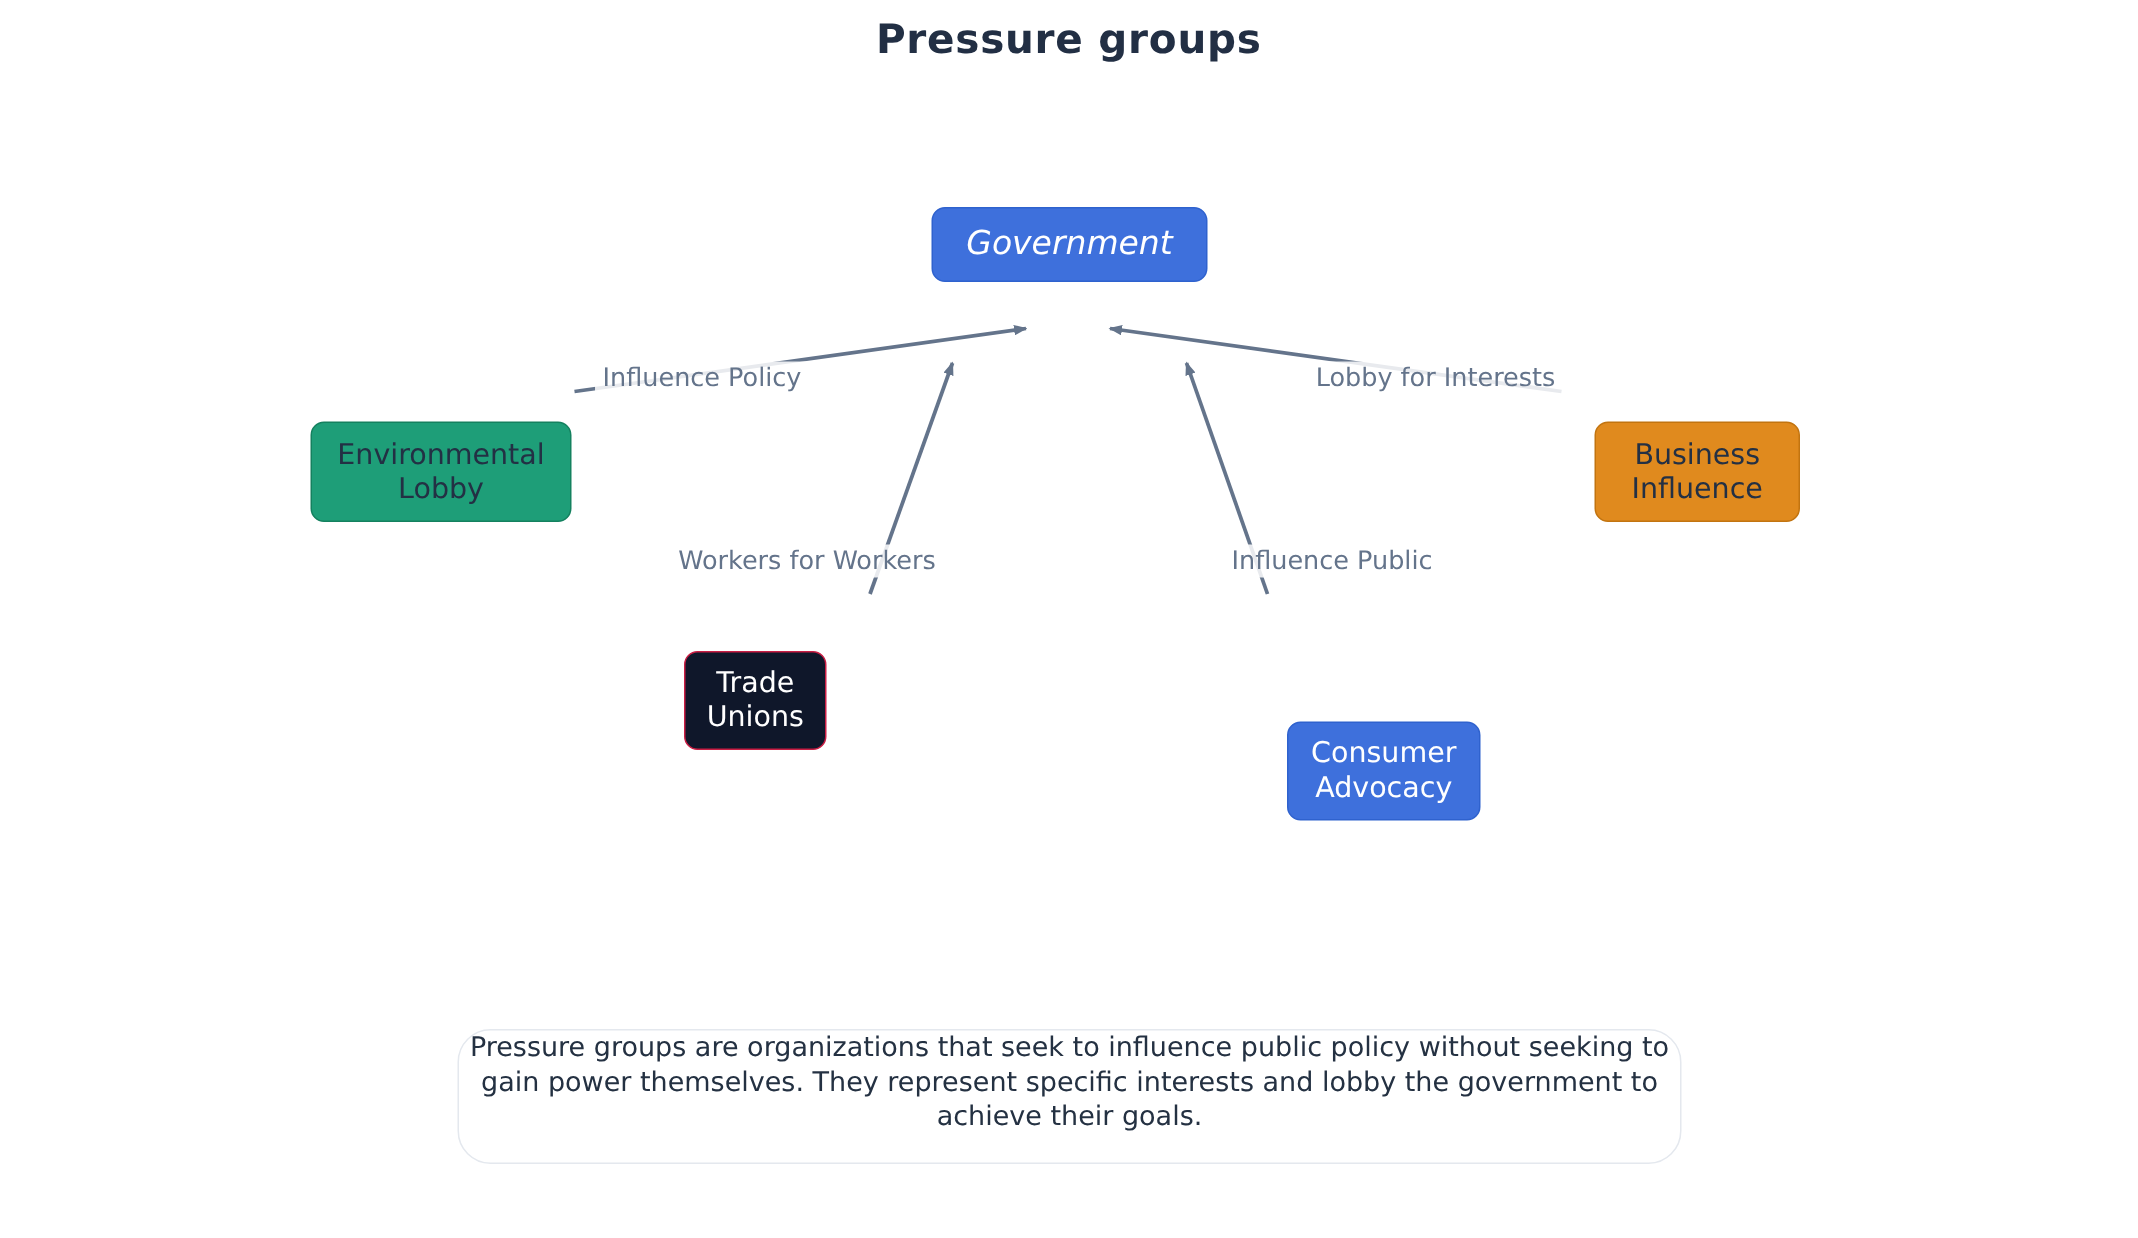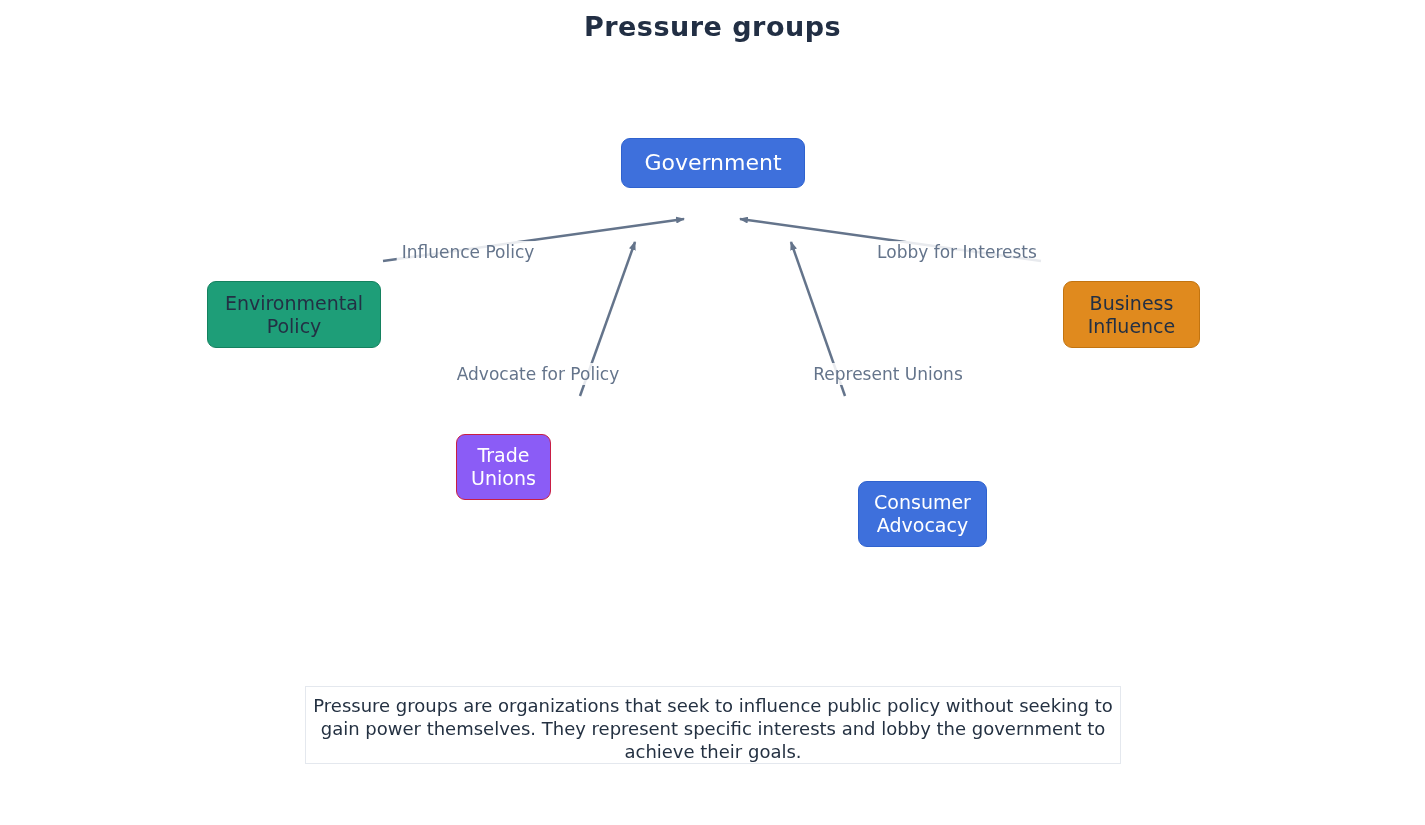--- a/index.html
+++ b/index.html
@@ -16,40 +16,40 @@
     color: #222f44; letter-spacing: 0.5px;
   }
 
   svg.edges { position: absolute; left: 0; top: 0; width: 1425px; height: 825px; z-index: 1; }
 
   .node {
     position: absolute; display: flex; align-items: center; justify-content: center;
     text-align: center; border-radius: 9px; border: 1.5px solid transparent;
     z-index: 3; line-height: 1.2; cursor: default;
   }
-  .node-government { left: 621px; top: 138px; width: 184px; height: 50px; font-size: 22px; }
+  .node-government { left: 621px; top: 138px; width: 184px; height: 50px; font-size: 22px; font-style: italic; }
   .node-environmental { left: 207px; top: 281px; width: 174px; height: 67px; font-size: 19px; padding: 0 8px; }
   .node-business { left: 1063px; top: 281px; width: 137px; height: 67px; font-size: 19px; padding: 0 6px; }
   .node-trade { left: 456px; top: 434px; width: 95px; height: 66px; font-size: 19px; padding: 0 4px; }
   .node-consumer { left: 858px; top: 434px; width: 129px; height: 66px; font-size: 19px; padding: 0 4px; margin-top: 47px; }
 
   .edge-label {
     position: absolute; transform: translate(-50%, -50%);
     font-size: 17px; color: #64748b; white-space: nowrap;
     background: rgba(255,255,255,0.85); padding: 1px 5px; z-index: 2; margin-top: 36px;
   }
   .label-influence { left: 468px; top: 216px; }
   .label-lobby     { left: 957px; top: 216px; text-align: center; }
   .label-advocate  { left: 538px; top: 338px; }
   .label-represent { left: 888px; top: 338px; }
 
   .description-box {
-    position: absolute; left: 305px; top: 686px; width: 816px; height: 78px;
-    border: 1px solid #e4e8ee; border-radius: 0; background: #ffffff;
-    display: flex; align-items: flex-end; justify-content: center; z-index: 3;
+    position: absolute; left: 305px; top: 686px; width: 816px; height: 90px;
+    border: 1px solid #e4e8ee; border-radius: 22px; background: #ffffff;
+    display: flex; align-items: flex-start; justify-content: center; z-index: 3;
   }
   .description-text {
     font-size: 18px; line-height: 23px; color: #243142;
     text-align: center; padding: 0 6px;
   }
 </style>
 </head>
 <body>
 
 <div class="canvas">
@@ -63,30 +63,30 @@
       </marker>
     </defs>
     <line x1="383" y1="261" x2="684" y2="219" stroke="#64748b" stroke-width="2.5" marker-end="url(#arrowhead)" style="stroke: rgb(100, 116, 139);"></line>
     <line x1="1041" y1="261" x2="740" y2="219" stroke="#64748b" stroke-width="2.5" marker-end="url(#arrowhead)" style="stroke: rgb(100, 116, 139);"></line>
     <line x1="580" y1="396" x2="635" y2="242" stroke="#64748b" stroke-width="2.5" marker-end="url(#arrowhead)" style="stroke: rgb(100, 116, 139);"></line>
     <line x1="845" y1="396" x2="791" y2="242" stroke="#64748b" stroke-width="2.5" marker-end="url(#arrowhead)" style="stroke: rgb(100, 116, 139);"></line>
   </svg>
 
   <div class="edge-label label-influence">Influence Policy</div>
   <div class="edge-label label-lobby">Lobby for Interests</div>
-  <div class="edge-label label-advocate">Advocate for Policy</div>
-  <div class="edge-label label-represent">Represent Unions</div>
+  <div class="edge-label label-advocate">Workers for Workers</div>
+  <div class="edge-label label-represent">Influence Public</div>
 
   <div class="node node-government" style="background-color: rgb(62, 112, 220); border-color: rgb(47, 98, 206); color: rgb(255, 255, 255);">Government</div>
 
-  <div class="node node-environmental" style="background-color: rgb(30, 158, 120); border-color: rgb(20, 129, 95); color: rgb(35, 48, 68);">Environmental Policy</div>
+  <div class="node node-environmental" style="background-color: rgb(30, 158, 120); border-color: rgb(20, 129, 95); color: rgb(35, 48, 68);">Environmental Lobby</div>
 
   <div class="node node-business" style="background-color: rgb(224, 138, 30); border-color: rgb(194, 116, 16); color: rgb(35, 48, 68);">Business Influence</div>
 
-  <div class="node node-trade" style="background-color: #8b5cf6; border-color: rgb(201, 30, 68); color: rgb(255, 255, 255);">Trade Unions</div>
+  <div class="node node-trade" style="background-color: #0f172a; border-color: rgb(201, 30, 68); color: rgb(255, 255, 255);">Trade Unions</div>
 
   <div class="node node-consumer" style="background-color: rgb(62, 112, 220); border-color: rgb(47, 98, 206); color: rgb(255, 255, 255);">Consumer Advocacy</div>
 
   <div class="description-box">
     <div class="description-text">Pressure groups are organizations that seek to influence public policy without seeking to gain power themselves. They represent specific interests and lobby the government to achieve their goals.</div>
   </div>
 
 </div>
 
 </body></html>

